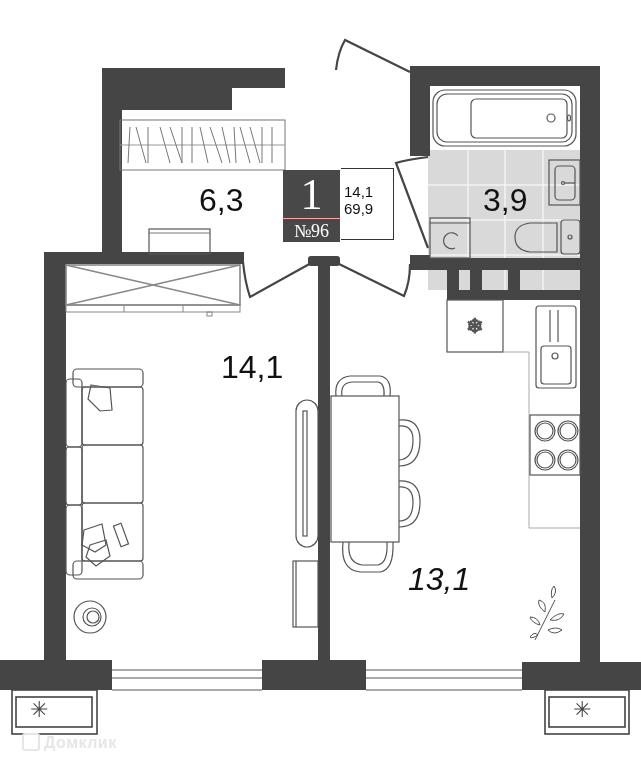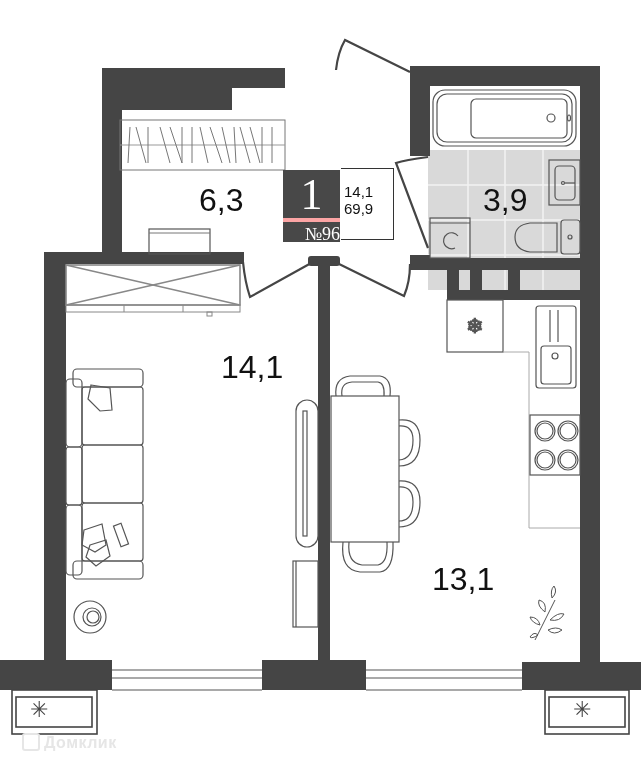--- a/index.html
+++ b/index.html
@@ -5,21 +5,21 @@
   html, body { margin:0; padding:0; background:#ffffff; }
   body { width:641px; height:767px; position:relative; overflow:hidden; font-family:"Liberation Sans", sans-serif; }
   svg.plan { position:absolute; left:0; top:0; width:641px; height:767px; }
   .wall { fill:#454545; }
   .thin { fill:none; stroke:#555; stroke-width:1.2; }
   .thin2 { fill:none; stroke:#777; stroke-width:1; }
   .door { fill:none; stroke:#454545; stroke-width:2.2; }
   .label { position:absolute; color:#111; font-family:"Liberation Sans", sans-serif; font-size:32px; line-height:1; white-space:nowrap; }
   .badge { position:absolute; left:283px; top:170px; width:57px; height:72px; background:#484848; color:#fff; }
   .badge-rooms { position:absolute; left:0; top:0; width:57px; height:48px; font-family:"Liberation Serif", serif; font-size:44px; text-align:center; line-height:50px; }
-  .badge-num { position:absolute; left:0; top:48px; width:57px; height:24px; border-top:4px solid #fca5a5; font-family:"Liberation Serif", serif; font-size:18px; text-align:right; line-height:24px; }
+  .badge-num { position:absolute; left:0; top:48px; width:57px; height:24px; border-top:1px solid #fca5a5; font-family:"Liberation Serif", serif; font-size:18px; text-align:center; line-height:24px; }
   .areas { position:absolute; left:341px; top:168px; width:52px; height:70px; border:1.5px solid #333; border-left:none; background:#fff; }
   .areas span { display:block; font-size:15px; line-height:17px; padding-left:3px; color:#111; }
   .areas .a1 { margin-top:14px; }
   .watermark { position:absolute; left:22px; top:733px; font-size:16px; color:#e6e6e6; font-weight:bold; letter-spacing:0.5px; }
   .wm-icon { display:inline-block; width:14px; height:14px; border:2px solid #e6e6e6; border-radius:3px; margin-right:4px; vertical-align:-3px; }
 </style>
 </head>
 <body>
 
 <svg class="plan" viewBox="0 0 641 767" xmlns="http://www.w3.org/2000/svg">
@@ -262,17 +262,17 @@
   <div class="badge-num">№96</div>
 </div>
 <div class="areas">
   <span class="a1">14,1</span>
   <span>69,9</span>
 </div>
 
 <span class="label" style="left:199px;top:184px;">6,3</span>
 <span class="label" style="left:475px;top:184px;margin-left:8px;">3,9</span>
 <span class="label" style="left:221px;top:351px;">14,1</span>
-<span class="label" style="left:432px;top:563px;">13,1</span>
+<span class="label" style="left:408px;top:563px;font-style:italic;">13,1</span>
 
 <div class="watermark">
   <span class="wm-icon"></span><span>Домклик</span>
 </div>
 
 </body></html>

